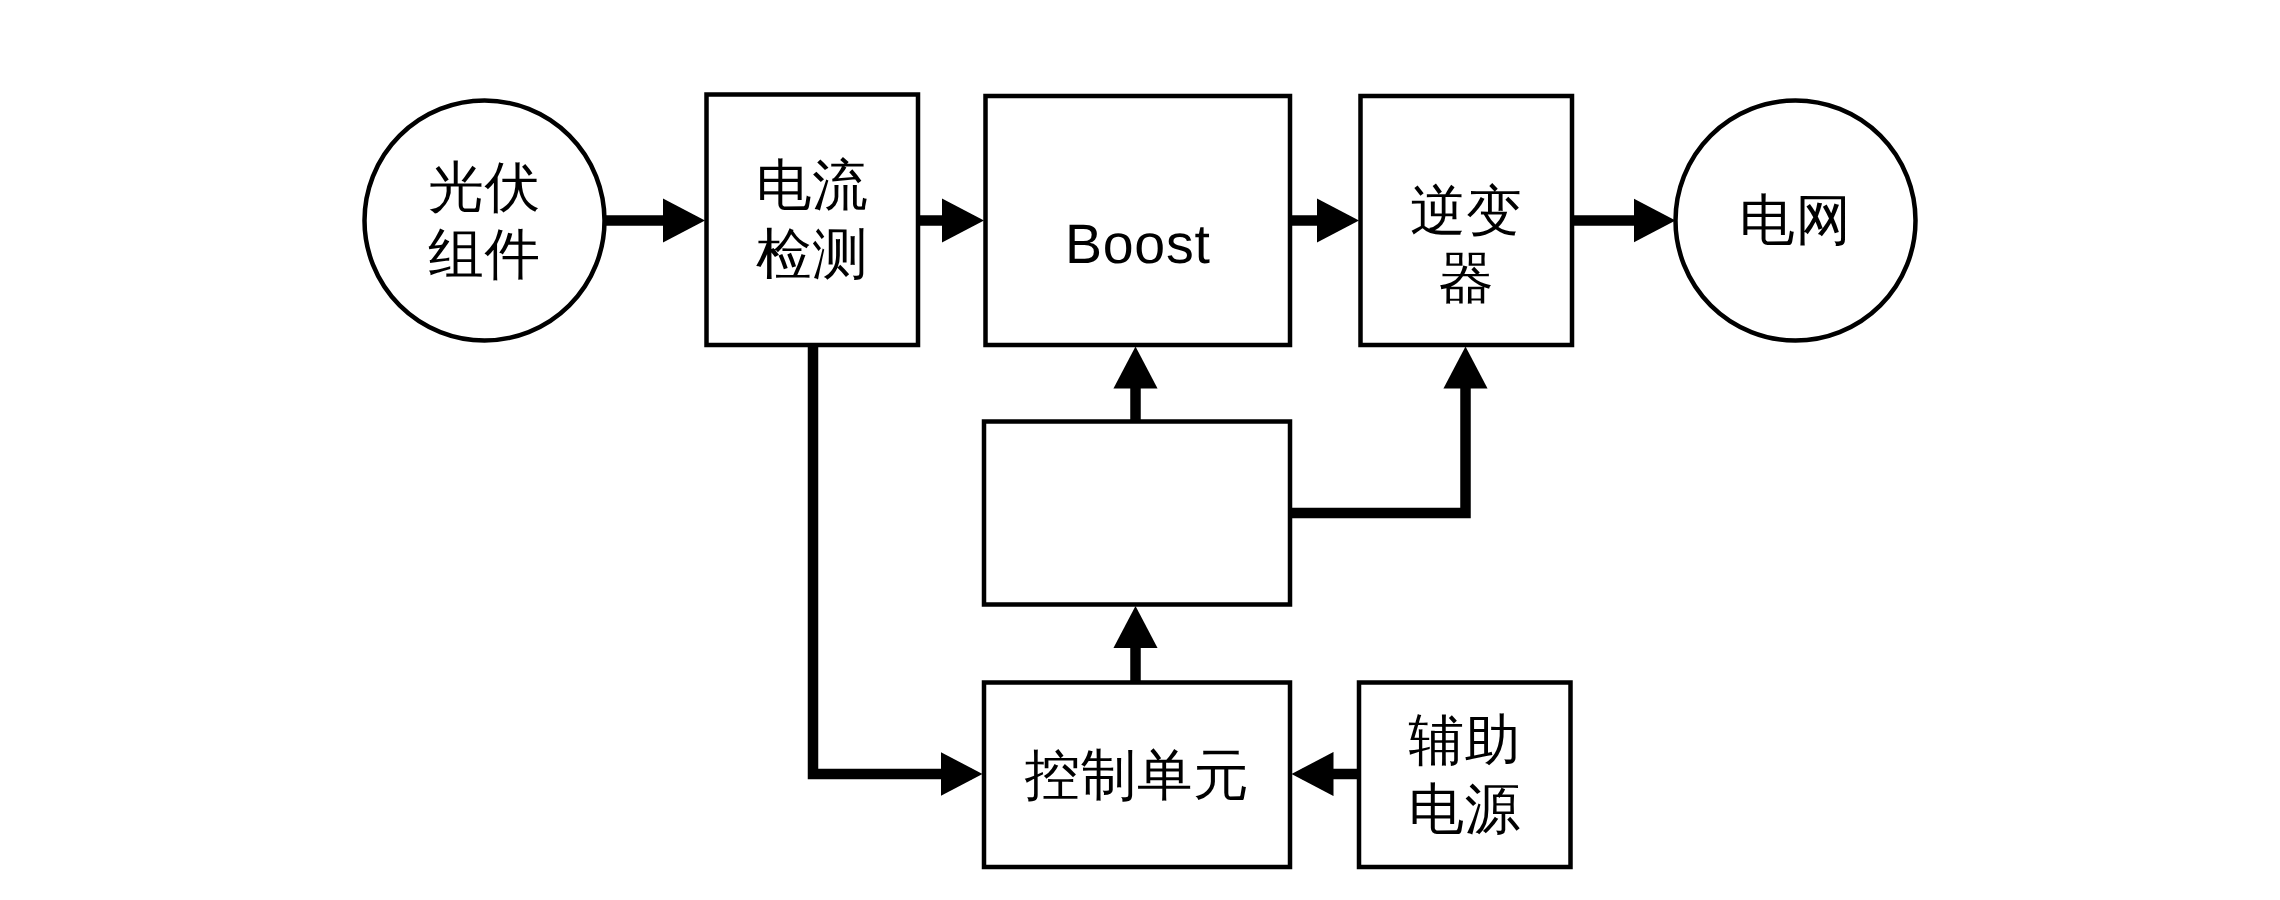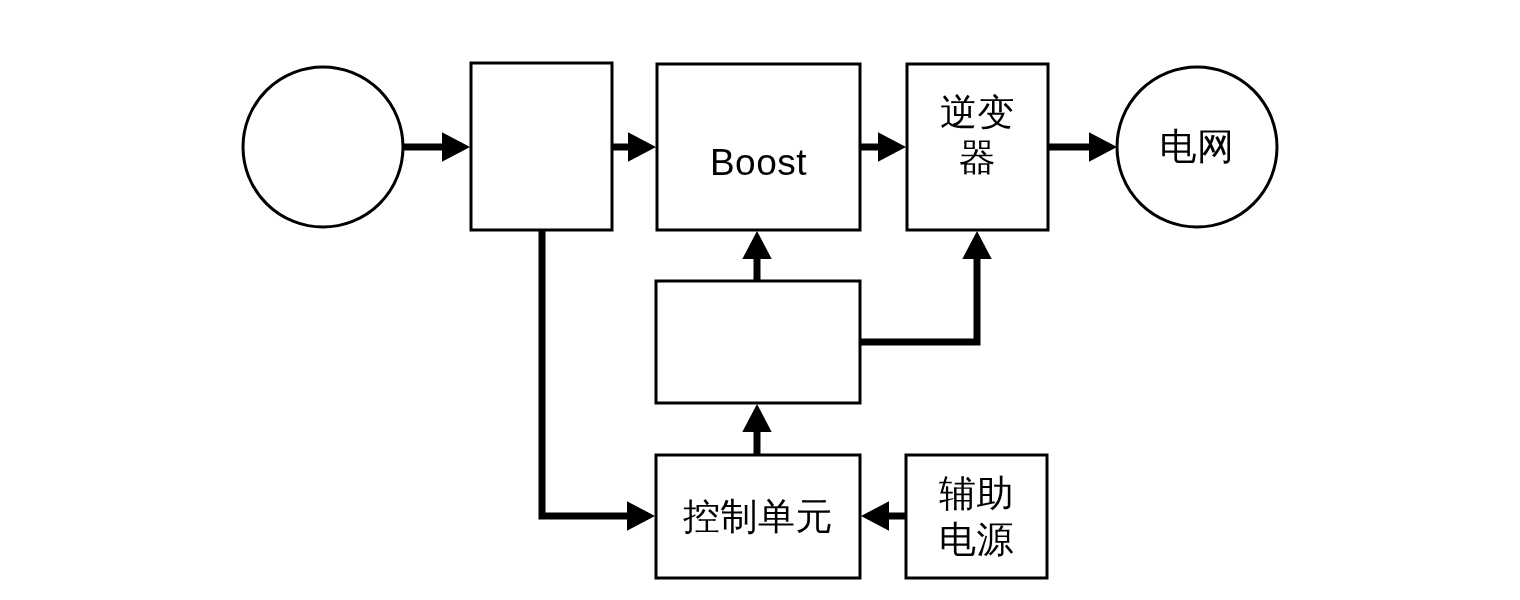--- a/index.html
+++ b/index.html
@@ -88,27 +88,35 @@
 
     <line x1="757" y1="281" x2="757" y2="238" stroke="#000000" stroke-width="7" marker-end="url(#arrowhead)"></line>
 
     <path d="M 860 342 L 977 342 L 977 238" fill="none" stroke="#000000" stroke-width="7" stroke-linecap="butt" stroke-linejoin="miter" marker-end="url(#arrowhead)"></path>
 
     <line x1="757" y1="455" x2="757" y2="411" stroke="#000000" stroke-width="7" marker-end="url(#arrowhead)"></line>
 
     <line x1="906" y1="516" x2="868" y2="516" stroke="#000000" stroke-width="7" marker-end="url(#arrowhead)"></line>
   </svg>
 
+  <div class="node-label" style="left:243px; top:67px; width:160px; height:160px;">
+    <span class="line">光伏</span>
+    <span class="line">组件</span>
+  </div>
 
+  <div class="node-label" style="left:471px; top:63px; width:141px; height:167px;">
+    <span class="line">电流</span>
+    <span class="line">检测</span>
+  </div>
 
   <div class="node-label" style="left:657px; top:64px; width:203px; height:166px;margin-top:16px;">
     <span class="line">Boost</span>
   </div>
 
-  <div class="node-label" style="left:907px; top:52px; width:141px; height:166px;">
+  <div class="node-label" style="left:907px; top:80px; width:141px; height:166px;">
     <span class="line">逆变</span>
     <span class="line">器</span>
   </div>
 
   <div class="node-label" style="left:1117px; top:67px; width:160px; height:160px;">
     <span class="line">电网</span>
   </div>
 
 
   <div class="node-label" style="left:656px; top:455px; width:204px; height:123px;">

